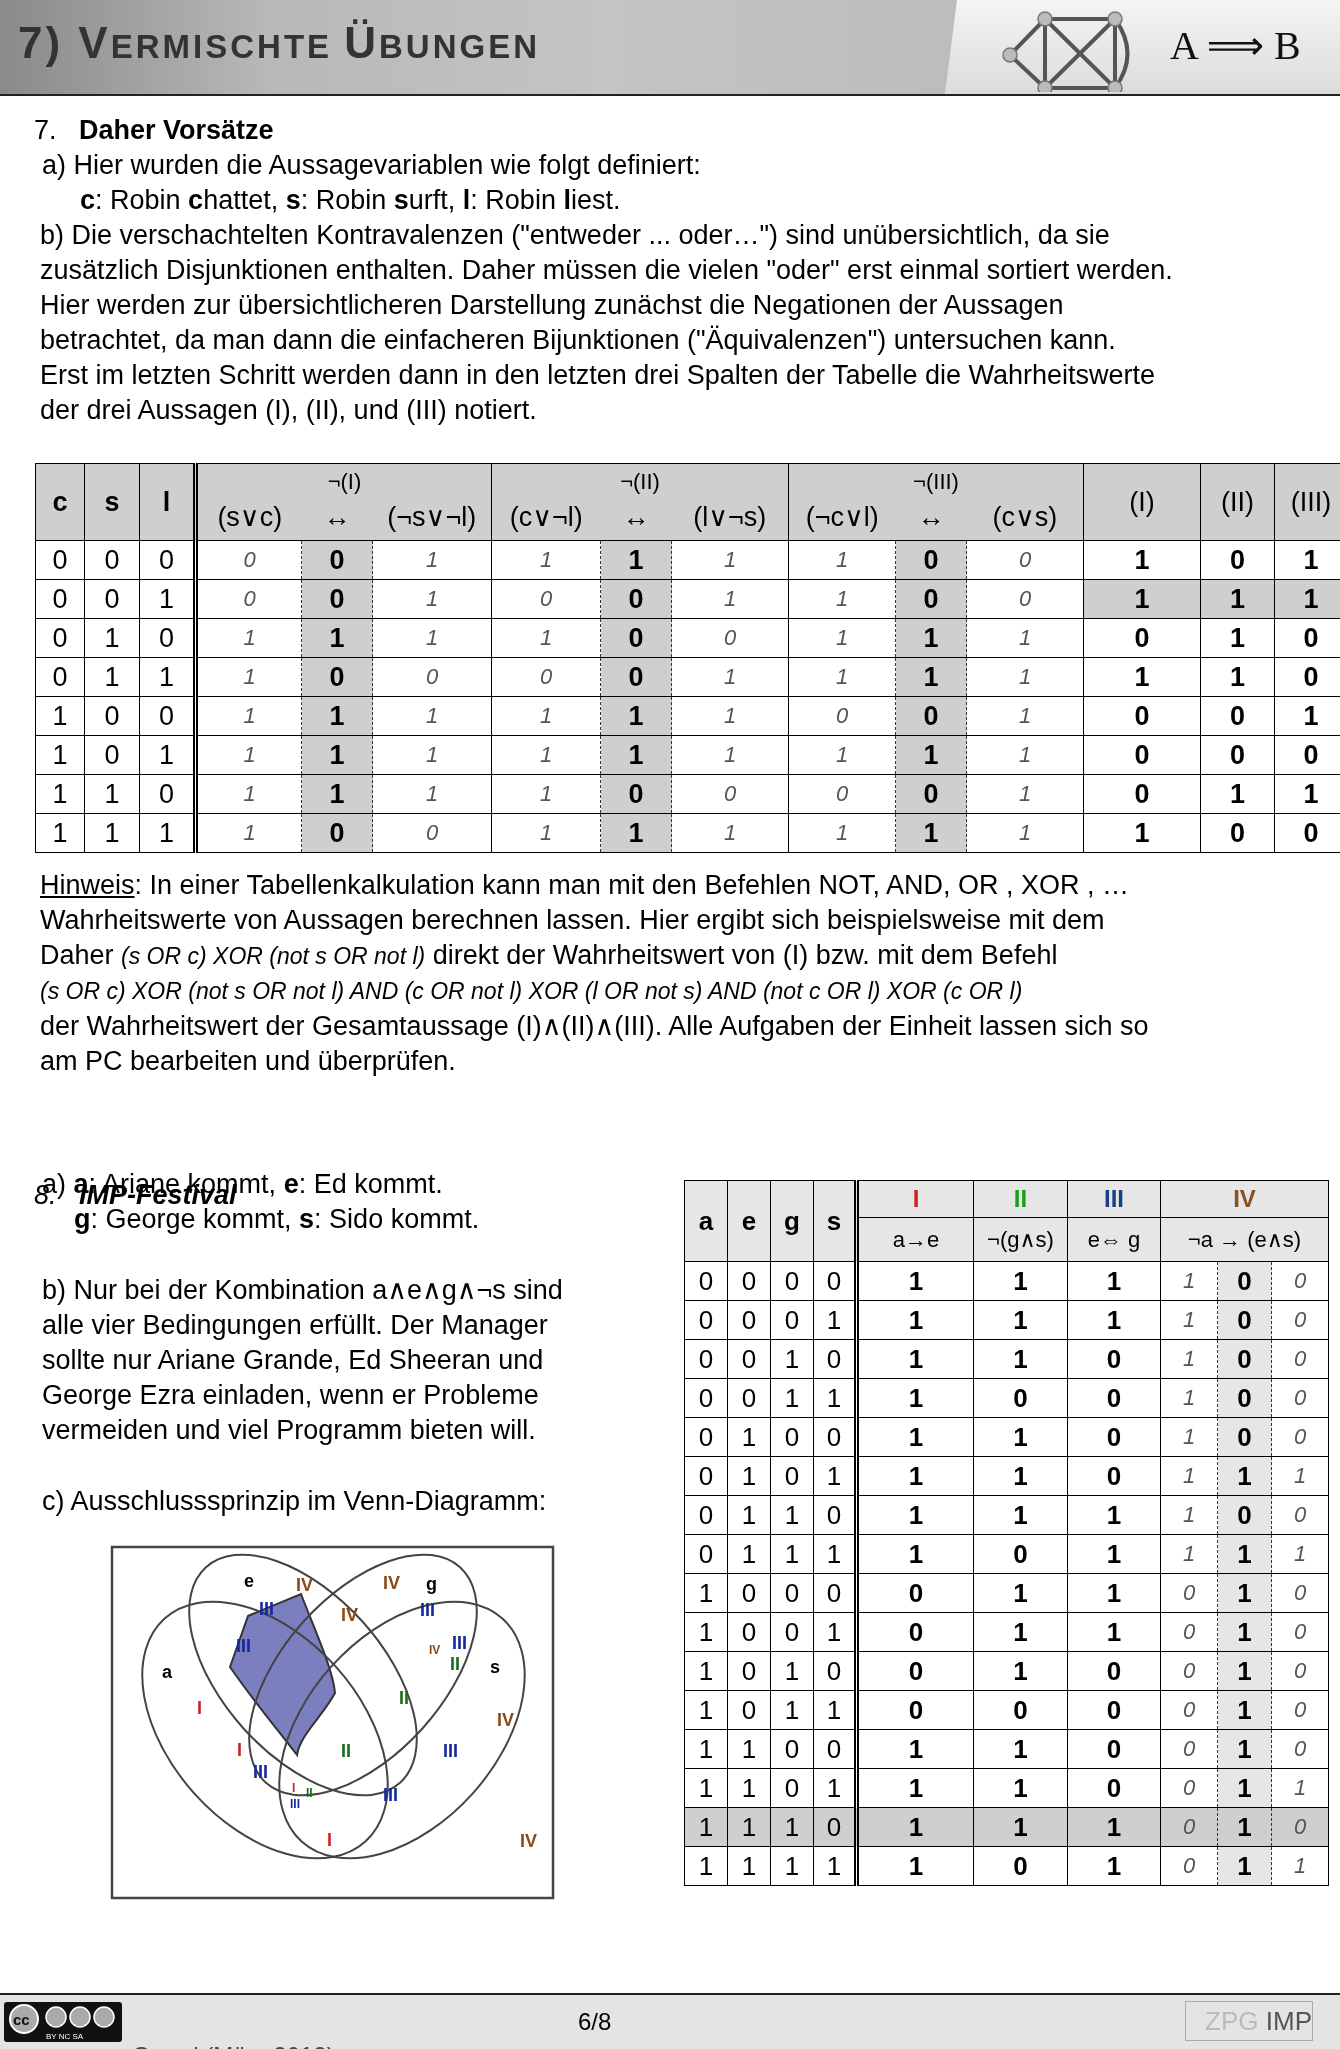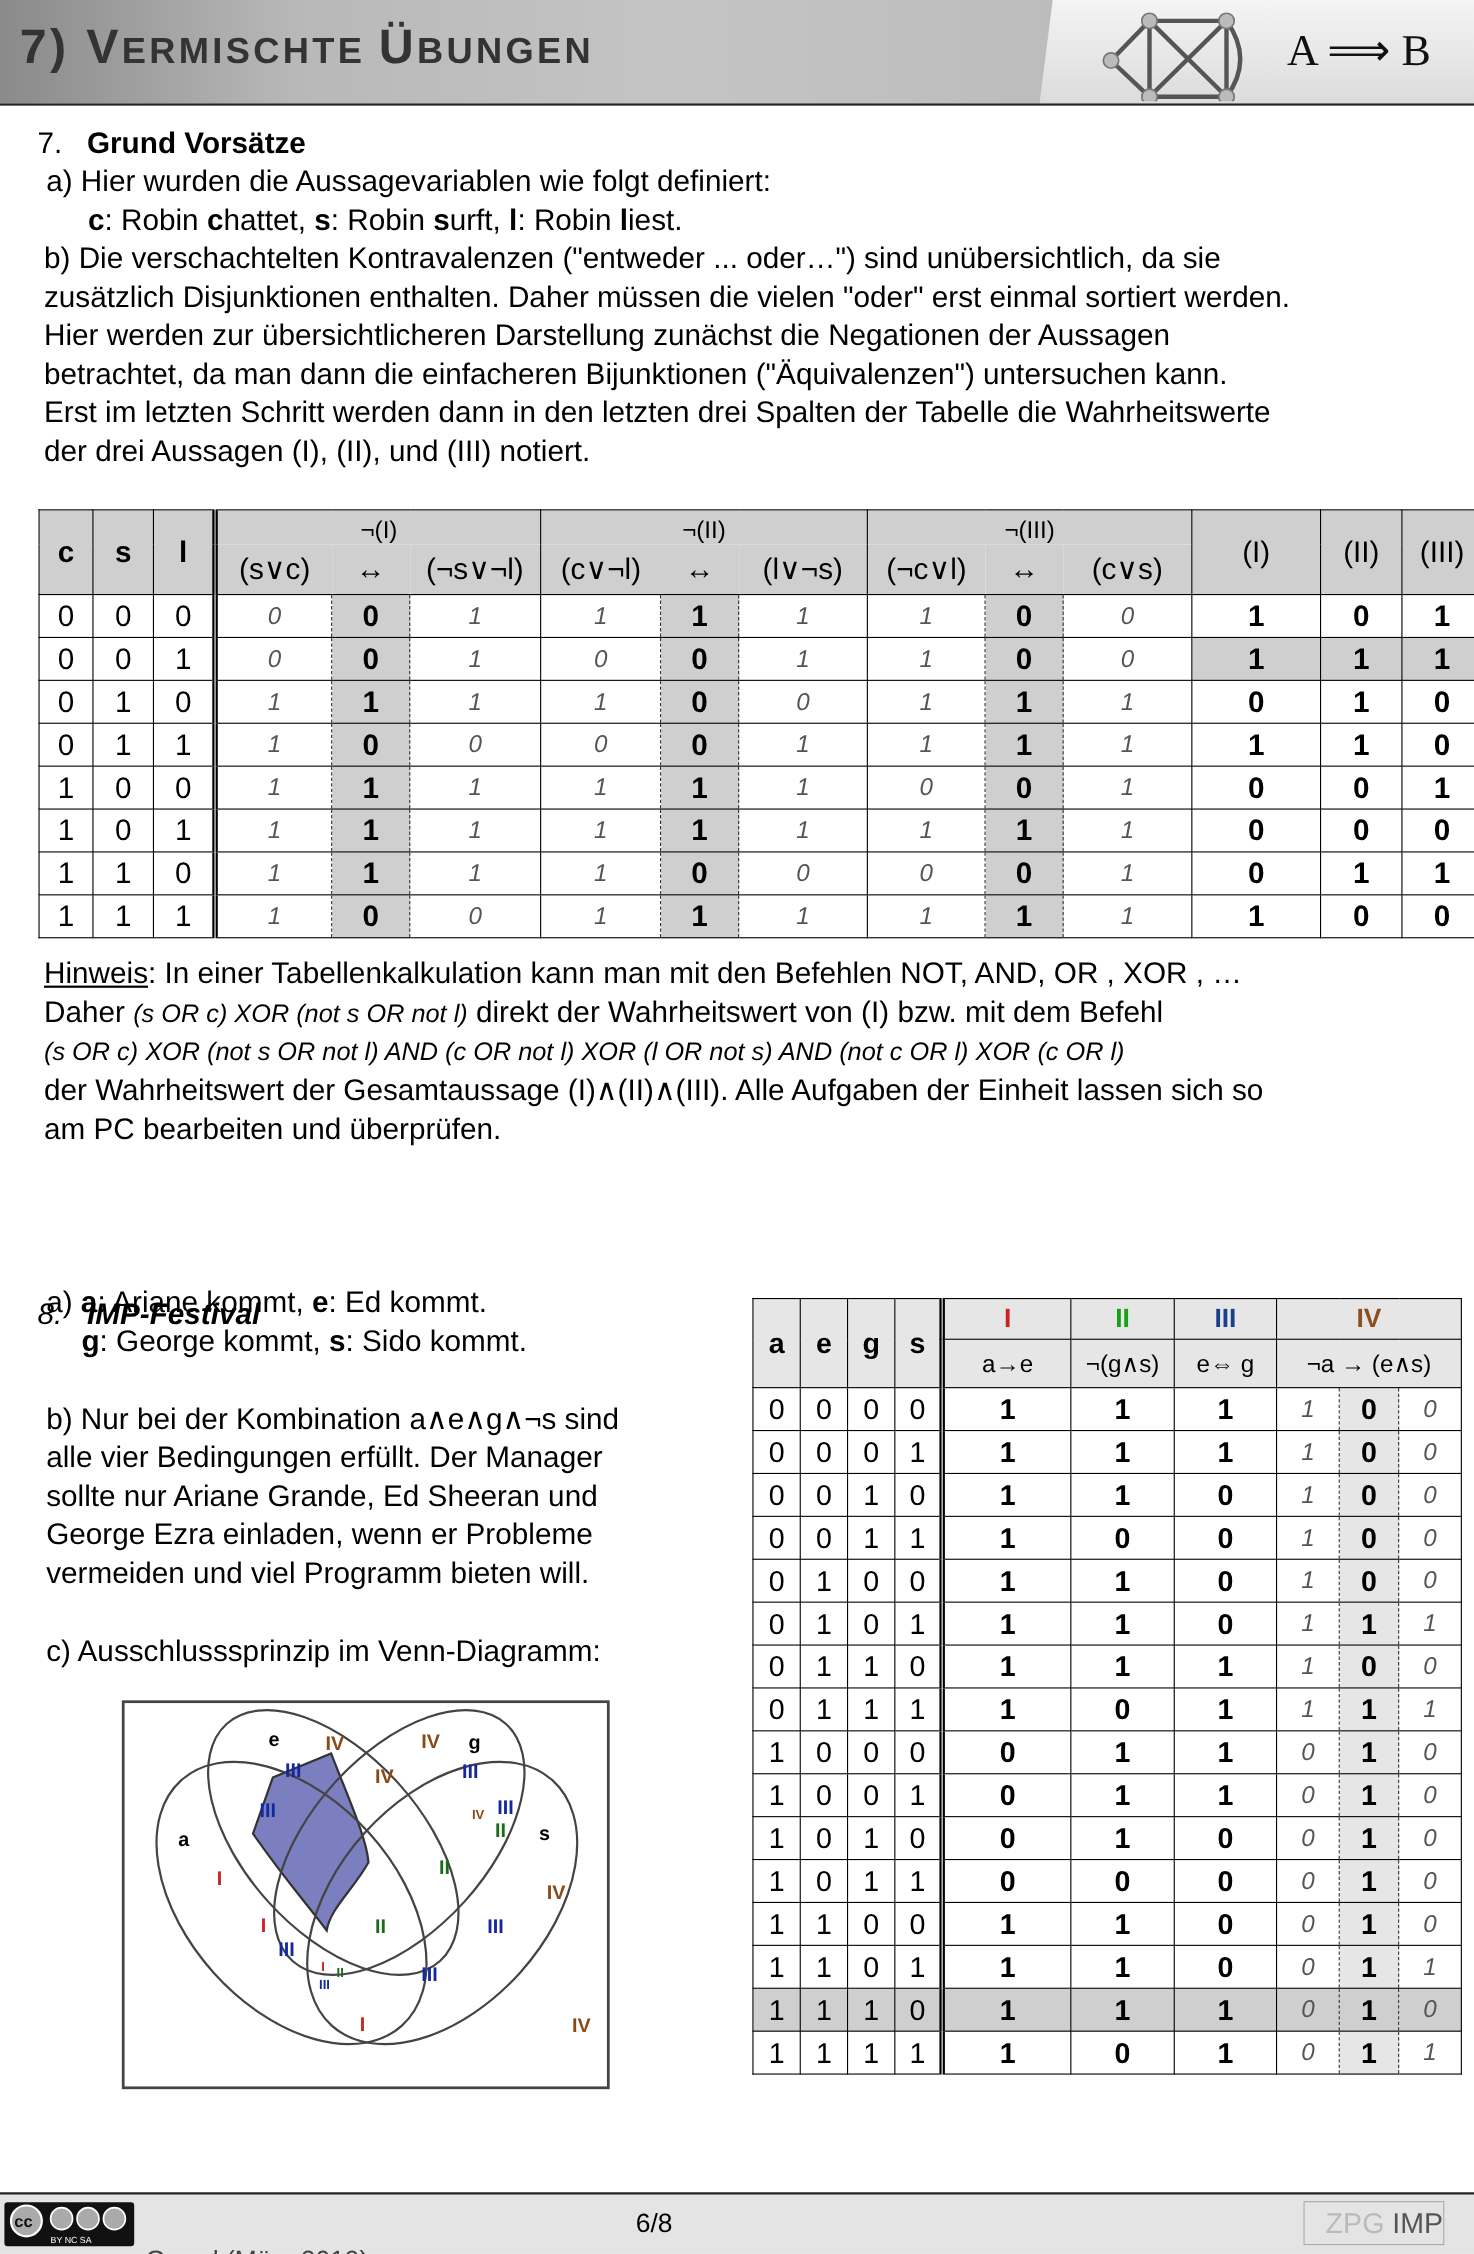--- a/index.html
+++ b/index.html
@@ -71,21 +71,21 @@
       <circle cx="45" cy="13" r="7"></circle>
       <circle cx="115" cy="13" r="7"></circle>
     <circle cx="45" cy="82" r="7"></circle>
       <circle cx="115" cy="82" r="7"></circle>
   </g>
 </svg>
 <div id="logo-text" class="abs">A ⟹ B</div>
 
 <div class="abs p" style="left:34px;top:113px;">
   <span>7.</span>&nbsp;&nbsp;
-  <span class="b">Grund Vorsätze</span>
+  <span class="b">Daher Vorsätze</span>
 </div>
 <div class="abs p" style="left:42px;top:148px;">a)  Hier wurden die Aussagevariablen wie folgt definiert:</div>
 <div class="abs p" style="left:80px;top:183px;" id="t7defs"><span class="b">c</span><span>: Robin </span><span class="b">c</span><span>hattet,  </span><span class="b">s</span><span>: Robin </span><span class="b">s</span><span>urft, </span><span class="b">l</span><span>: Robin </span><span class="b">l</span><span>iest.</span></div>
 <div class="abs" style="left:40px;top:218px;" id="t7b">
     <div class="p">b) Die verschachtelten Kontravalenzen ("entweder ... oder…") sind unübersichtlich, da sie</div>
     <div class="p">zusätzlich Disjunktionen enthalten. Daher müssen die vielen "oder" erst einmal sortiert werden.</div>
     <div class="p">Hier werden zur übersichtlicheren Darstellung zunächst die Negationen der Aussagen</div>
     <div class="p">betrachtet, da man dann die einfacheren Bijunktionen ("Äquivalenzen") untersuchen kann.</div>
     <div class="p">Erst im letzten Schritt werden dann in den letzten drei Spalten der Tabelle die Wahrheitswerte</div>
     <div class="p">der drei Aussagen (I), (II), und (III) notiert.</div>
@@ -268,20 +268,21 @@
         <td class="ital dl">1</td>
         <td class="boldv">1</td>
         <td class="boldv">0</td>
         <td class="boldv">0</td>
       </tr>
     </tbody>
 </table>
 
 <div class="abs" style="left:40px;top:868px;">
   <div class="p"><u>Hinweis</u><span>: In einer Tabellenkalkulation kann man mit den Befehlen NOT, AND, OR , XOR , …</span></div>
+  <div class="p">Wahrheitswerte von Aussagen berechnen lassen. Hier ergibt sich beispielsweise mit dem</div>
   <div class="p"><span>Daher </span><span class="it" style="font-size:23px">(s OR c) XOR (not s OR not l)</span><span> direkt der Wahrheitswert von (I) bzw. mit dem Befehl</span></div>
   <div class="p it" style="font-size:23px">(s OR c) XOR (not s OR not l) AND (c OR not l) XOR (l OR not s) AND (not c OR l) XOR (c OR l)</div>
   <div class="p">der Wahrheitswert der Gesamtaussage (I)∧(II)∧(III). Alle Aufgaben der Einheit lassen sich so</div>
   <div class="p">am PC bearbeiten und überprüfen.</div>
 </div>
 
 <div class="abs p it" style="left:34px;top:1132px;margin-top:46px;">
   <span>8.</span>&nbsp;&nbsp;
   <span class="b">IMP-Festival</span>
 </div>

